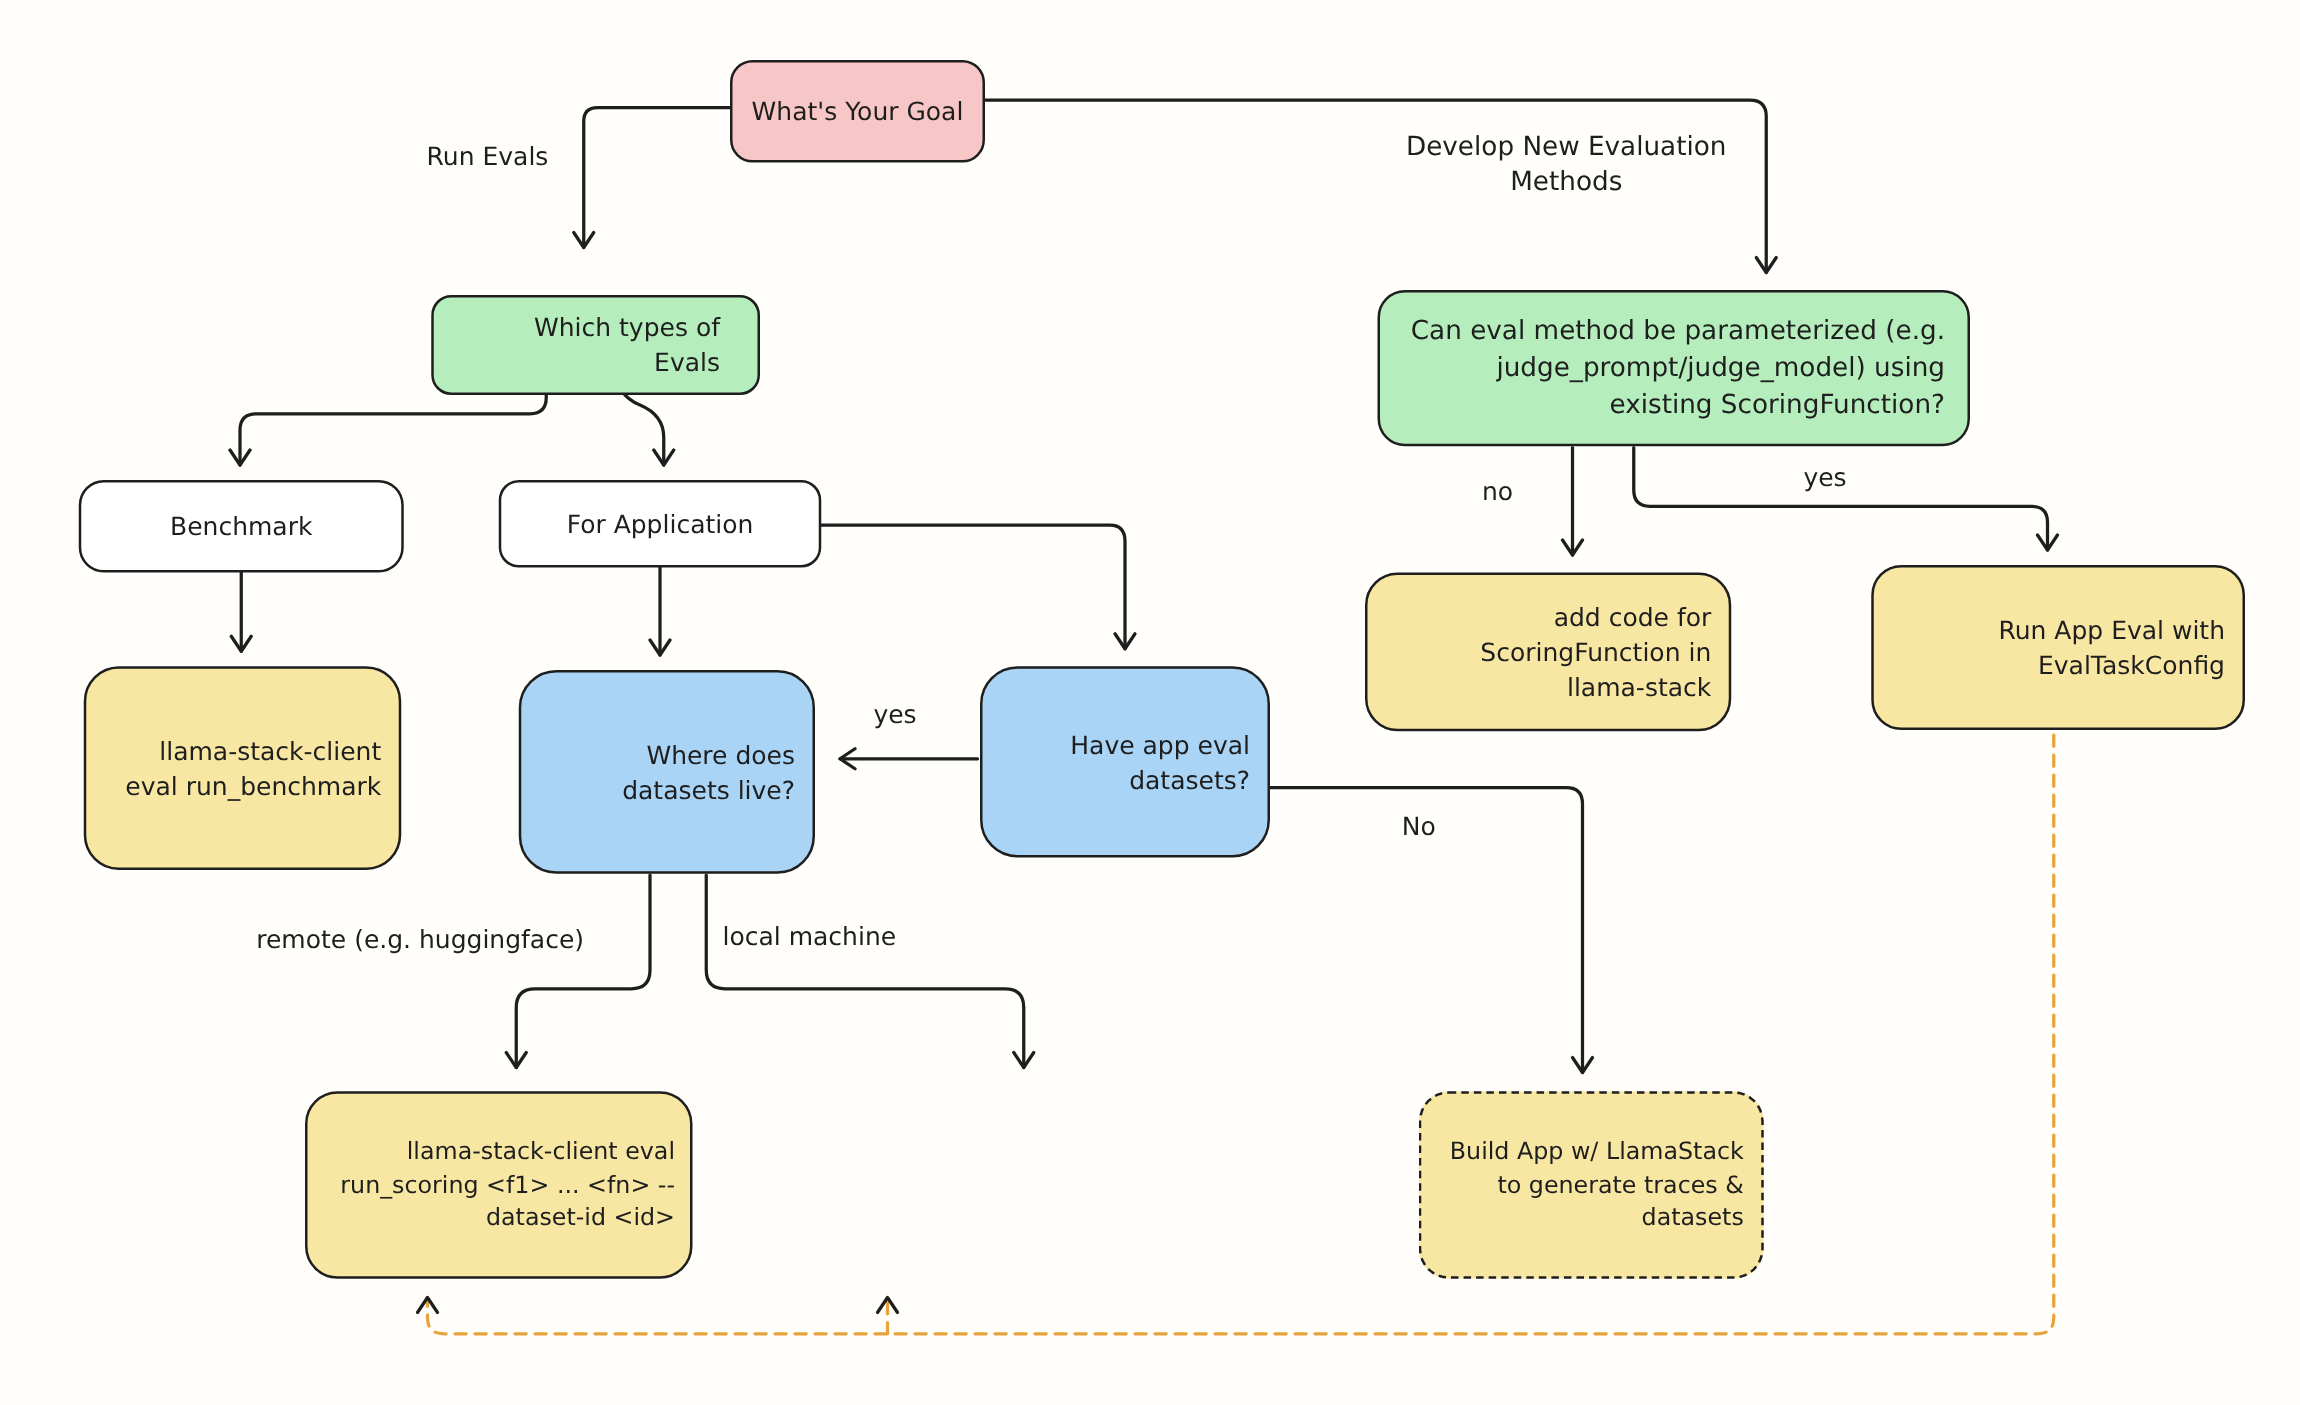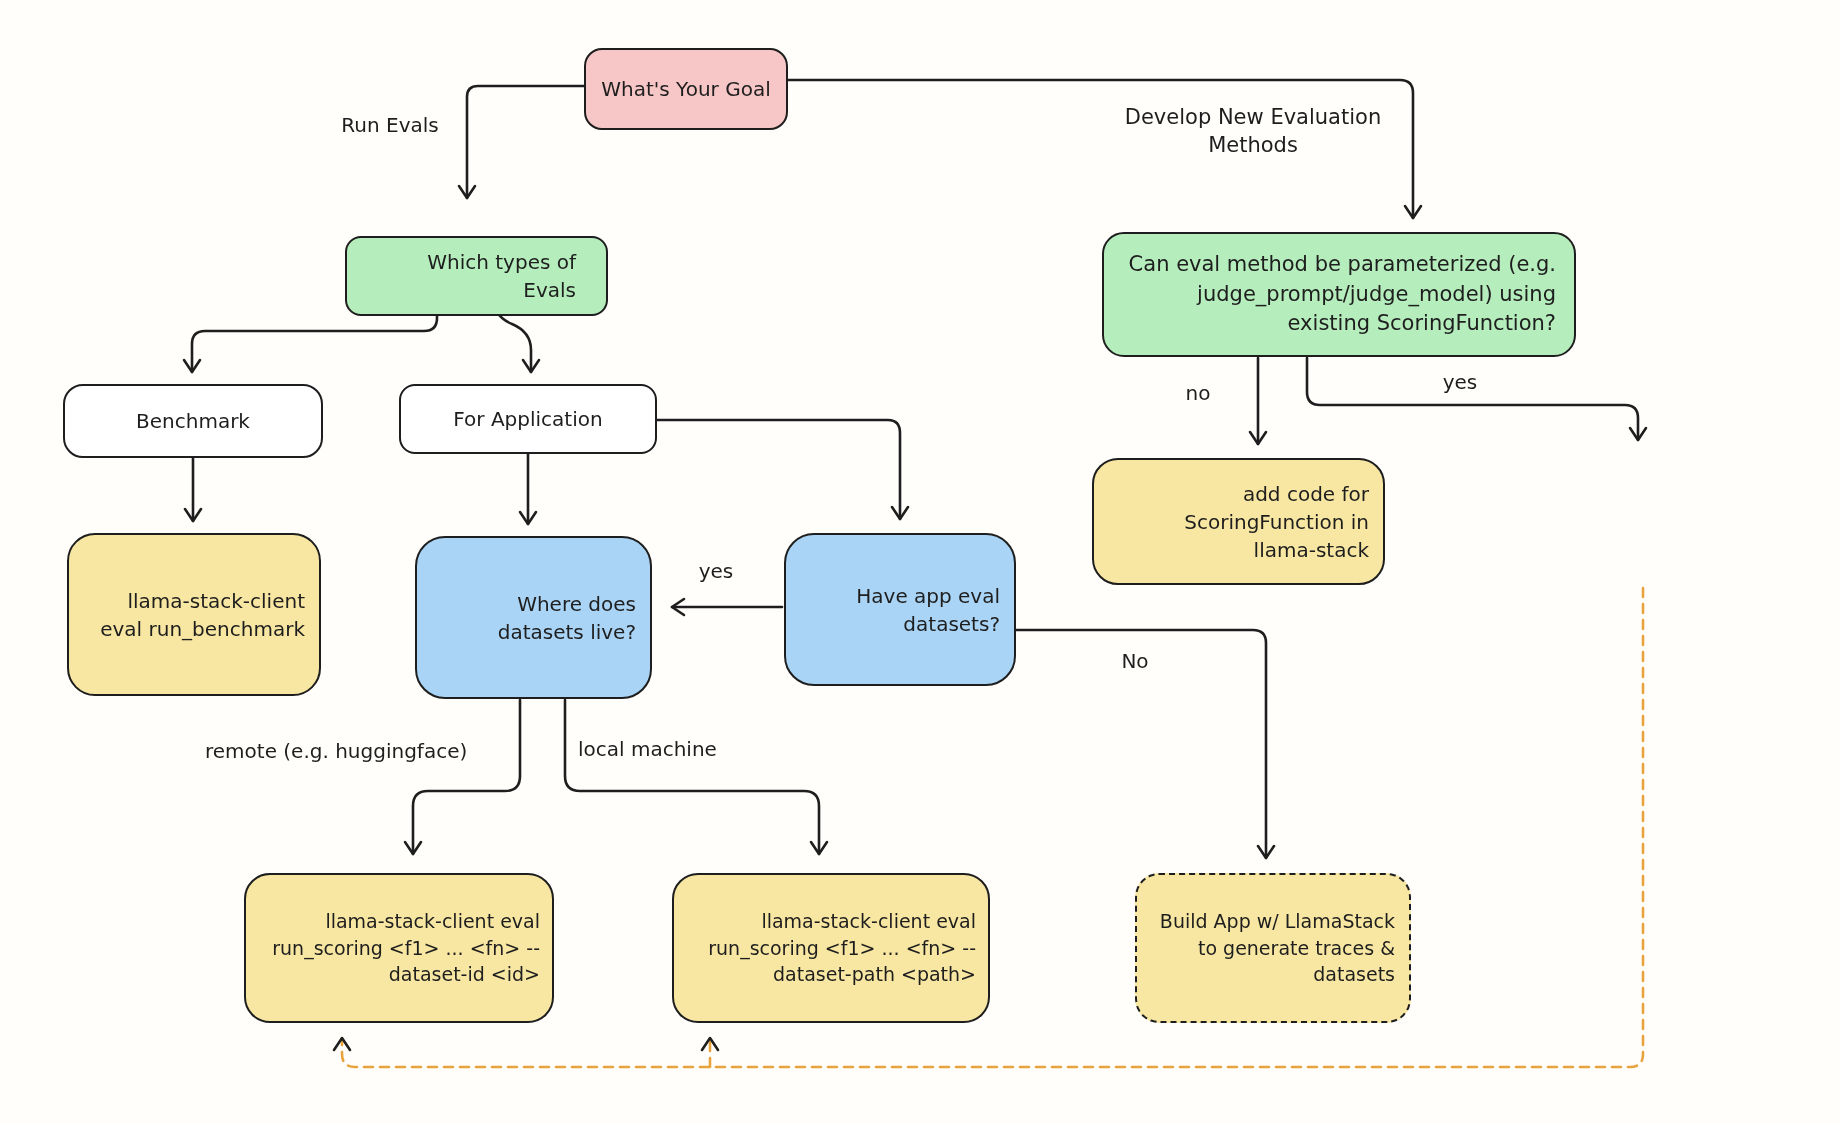--- a/index.html
+++ b/index.html
@@ -121,28 +121,28 @@
   </div>
 
   <div class="node fill-green" id="n-canparam">
     <span>Can eval method be parameterized (e.g. judge_prompt/judge_model) using existing ScoringFunction?</span>
   </div>
 
   <div class="node fill-yellow" id="n-addcode">
     <span>add code for ScoringFunction in llama-stack</span>
   </div>
 
+  <div class="node fill-yellow" id="n-runapp">
+    <span>Run App Eval with EvalTaskConfig</span>
+  </div>
 
   <div class="node fill-yellow" id="n-scoringid">
     <span>llama-stack-client eval run_scoring &lt;f1&gt; ... &lt;fn&gt; --dataset-id &lt;id&gt;</span>
   </div>
 
-  <div class="node fill-yellow" id="n-scoringpath">
-    <span>llama-stack-client eval run_scoring &lt;f1&gt; ... &lt;fn&gt; --dataset-path &lt;path&gt;</span>
-  </div>
 
   <div class="node fill-yellow" id="n-buildapp">
     <span>Build App w/ LlamaStack to generate traces &amp; datasets</span>
   </div>
 
   <div class="lbl" id="l-runevals">Run Evals</div>
   <div class="lbl" id="l-develop">Develop New Evaluation Methods</div>
   <div class="lbl" id="l-yesmid">yes</div>
   <div class="lbl" id="l-noright">no</div>
   <div class="lbl" id="l-yesright">yes</div>

